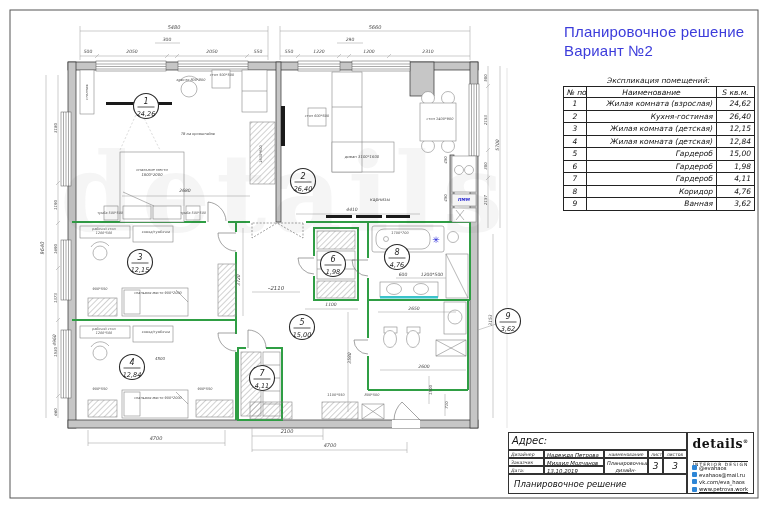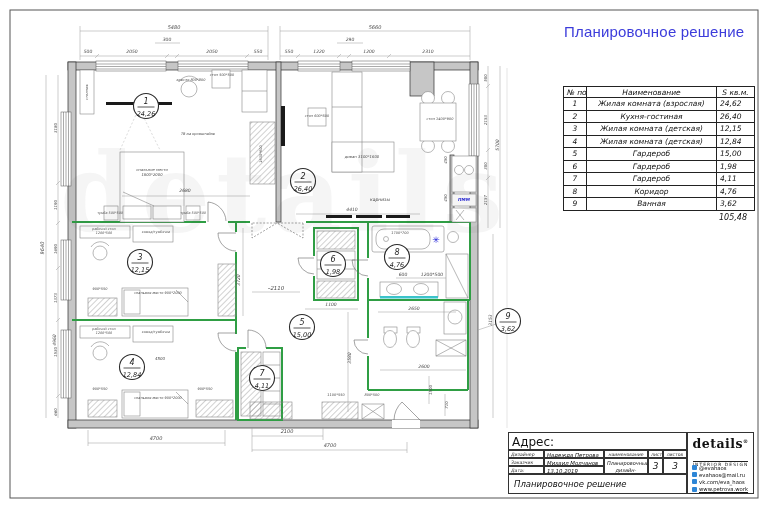--- a/index.html
+++ b/index.html
@@ -10,35 +10,35 @@
   
   #title{left:564px;top:22px;width:195px;font-size:15px;line-height:19px;color:#3c3cdb;
          font-family:"Liberation Sans",sans-serif;font-weight:500;letter-spacing:.2px;}
   #expl-caption{left:563px;top:76px;width:191px;text-align:center;
       font:italic 7.5px "DejaVu Sans",sans-serif;color:#222;}
   #expl{left:563px;top:86px;width:191px;border-collapse:collapse;table-layout:fixed;
       font:italic 7.5px "DejaVu Sans",sans-serif;color:#111;}
   #expl th,#expl td{border:0.8px solid #222;padding:0 3px;height:11.5px;overflow:hidden;white-space:nowrap;}
   #expl th{font-weight:normal;text-align:center;height:10px;}
   #expl td.c0{text-align:center;width:20px;}
-  #expl td.c1{text-align:center;width:125px;}
-  #expl td.c2{width:34px;}
+  #expl td.c1{text-align:right;width:125px;}
+  #expl td.c2{text-align:right;width:34px;}
   #expl col.g0{width:23px}#expl col.g1{width:130px}#expl col.g2{width:38px}
   #expl-total{left:563px;top:213px;width:184px;text-align:right;
       font:italic 8px "DejaVu Sans",sans-serif;color:#111;}
   
   .wm{color:rgba(50,50,50,0.05);font-family:"DejaVu Serif",serif;font-weight:700;pointer-events:none;}
   #wm1{left:60px;top:130px;font-size:108px;letter-spacing:6px;}
   #wm2{left:72px;top:262px;font-size:40px;letter-spacing:16px;}
   
   #tb{left:508px;top:432px;width:246px;height:62px;font-family:"DejaVu Sans",sans-serif;color:#111;}
   .cell{position:absolute;border:0.5px solid #333;box-sizing:border-box;overflow:hidden;}
   .lbl{font-size:4.6px;font-style:italic;color:#333;padding:1px 2px;}
   .val{font-size:5.4px;font-style:italic;padding:1px 2px;}
-  #tb-addr{left:0;top:0;width:179px;height:18px;font-size:12px;padding:2px 3px;}
+  #tb-addr{left:0;top:0;width:179px;height:18px;font-size:10px;font-style:italic;padding:2px 3px;}
   #tb-doc{left:0;top:42px;width:179px;height:20px;font-size:8.5px;font-style:italic;padding:4px 5px;}
   #logo-box{left:179px;top:0;width:67px;height:62px;}
   #logo-top{position:absolute;left:0;top:0;width:100%;height:29px;text-align:center;}
   #logo-brand{font-family:"DejaVu Serif",serif;font-weight:700;font-size:12.5px;letter-spacing:.5px;margin-top:3px;}
   #logo-reg{font-size:5px;vertical-align:super;}
   #logo-sub{font-size:4.4px;letter-spacing:1.1px;border-top:0.8px solid #222;display:inline-block;padding-top:0.5px;}
   #socials{position:absolute;left:4px;top:31px;}
   .soc{display:flex;align-items:center;height:7.2px;}
   .soc-ic{width:5px;height:5px;background:#2e86d6;border-radius:1px;margin-right:2px;flex:0 0 auto;}
   .soc-tx{font-size:5.3px;white-space:nowrap;}
@@ -386,22 +386,24 @@
           <text x="508" y="318.5" font-size="8" text-anchor="middle" fill="#222">9</text>
           <text x="508" y="330.5" font-size="6.5" text-anchor="middle" fill="#222">3,62</text>
         </g>
       </g>
   </svg>
 
   <div id="wm1" class="abs wm">details</div>
 
   <div id="title" class="abs">
     <div>Планировочное решение</div>
+    <div>Вариант №2</div>
   </div>
 
+  <div id="expl-caption" class="abs">Экспликация помещений:</div>
 
   <table id="expl" class="abs">
     <colgroup>
         <col class="g0">
         <col class="g1">
         <col class="g2">
       </colgroup>
     <thead>
       <tr>
         <th>№ пом</th>
@@ -451,21 +453,20 @@
           <td class="c2">4,76</td>
         </tr>
         <tr>
           <td class="c0">9</td>
           <td class="c1">Ванная</td>
           <td class="c2">3,62</td>
         </tr>
       </tbody>
   </table>
 
-  <div id="expl-total" class="abs">105,48</div>
 
   <div id="tb" class="abs">
     <div id="tb-addr" class="cell">Адрес:</div>
 
     <div class="cell lbl" style="left:0;top:18px;width:36px;height:8px;">Дизайнер</div>
     <div class="cell val" style="left:36px;top:18px;width:60px;height:8px;">Надежда Петрова</div>
     <div class="cell lbl" style="left:0;top:26px;width:36px;height:8px;">Заказчик</div>
     <div class="cell val" style="left:36px;top:26px;width:60px;height:8px;">Михаил Молчанов</div>
     <div class="cell lbl" style="left:0;top:34px;width:36px;height:8px;">Дата:</div>
     <div class="cell val" style="left:36px;top:34px;width:60px;height:8px;">13.10.2019</div>

